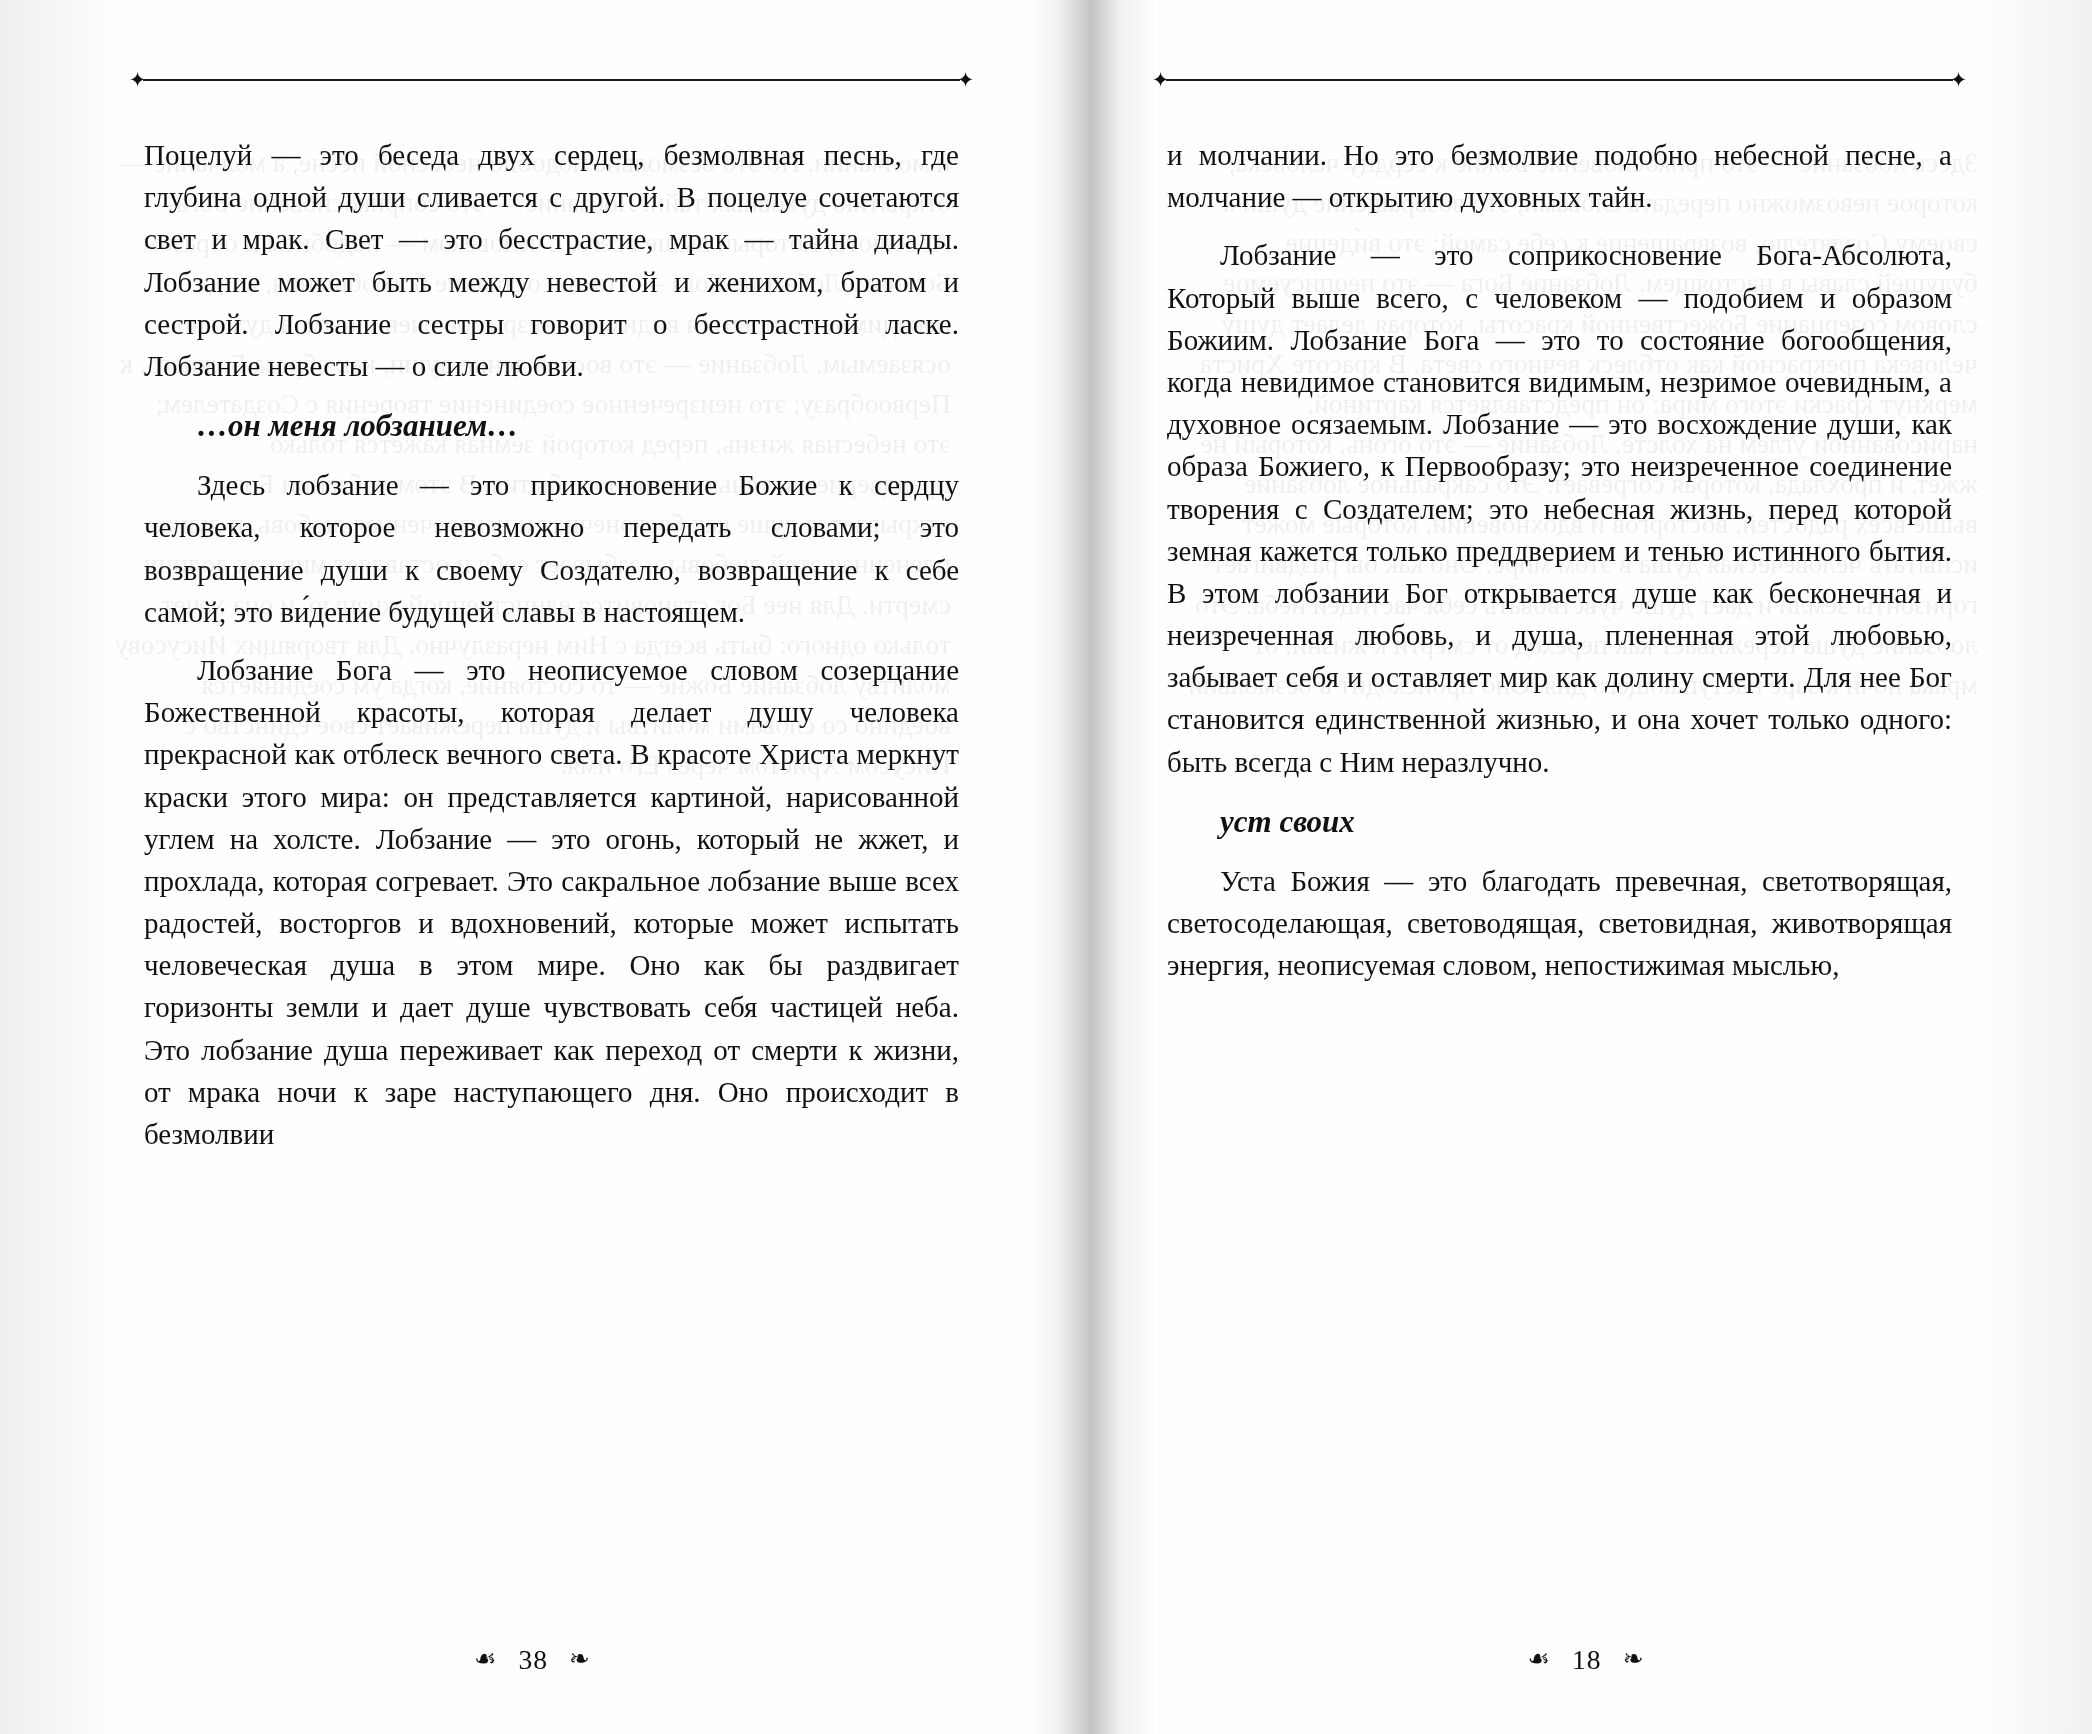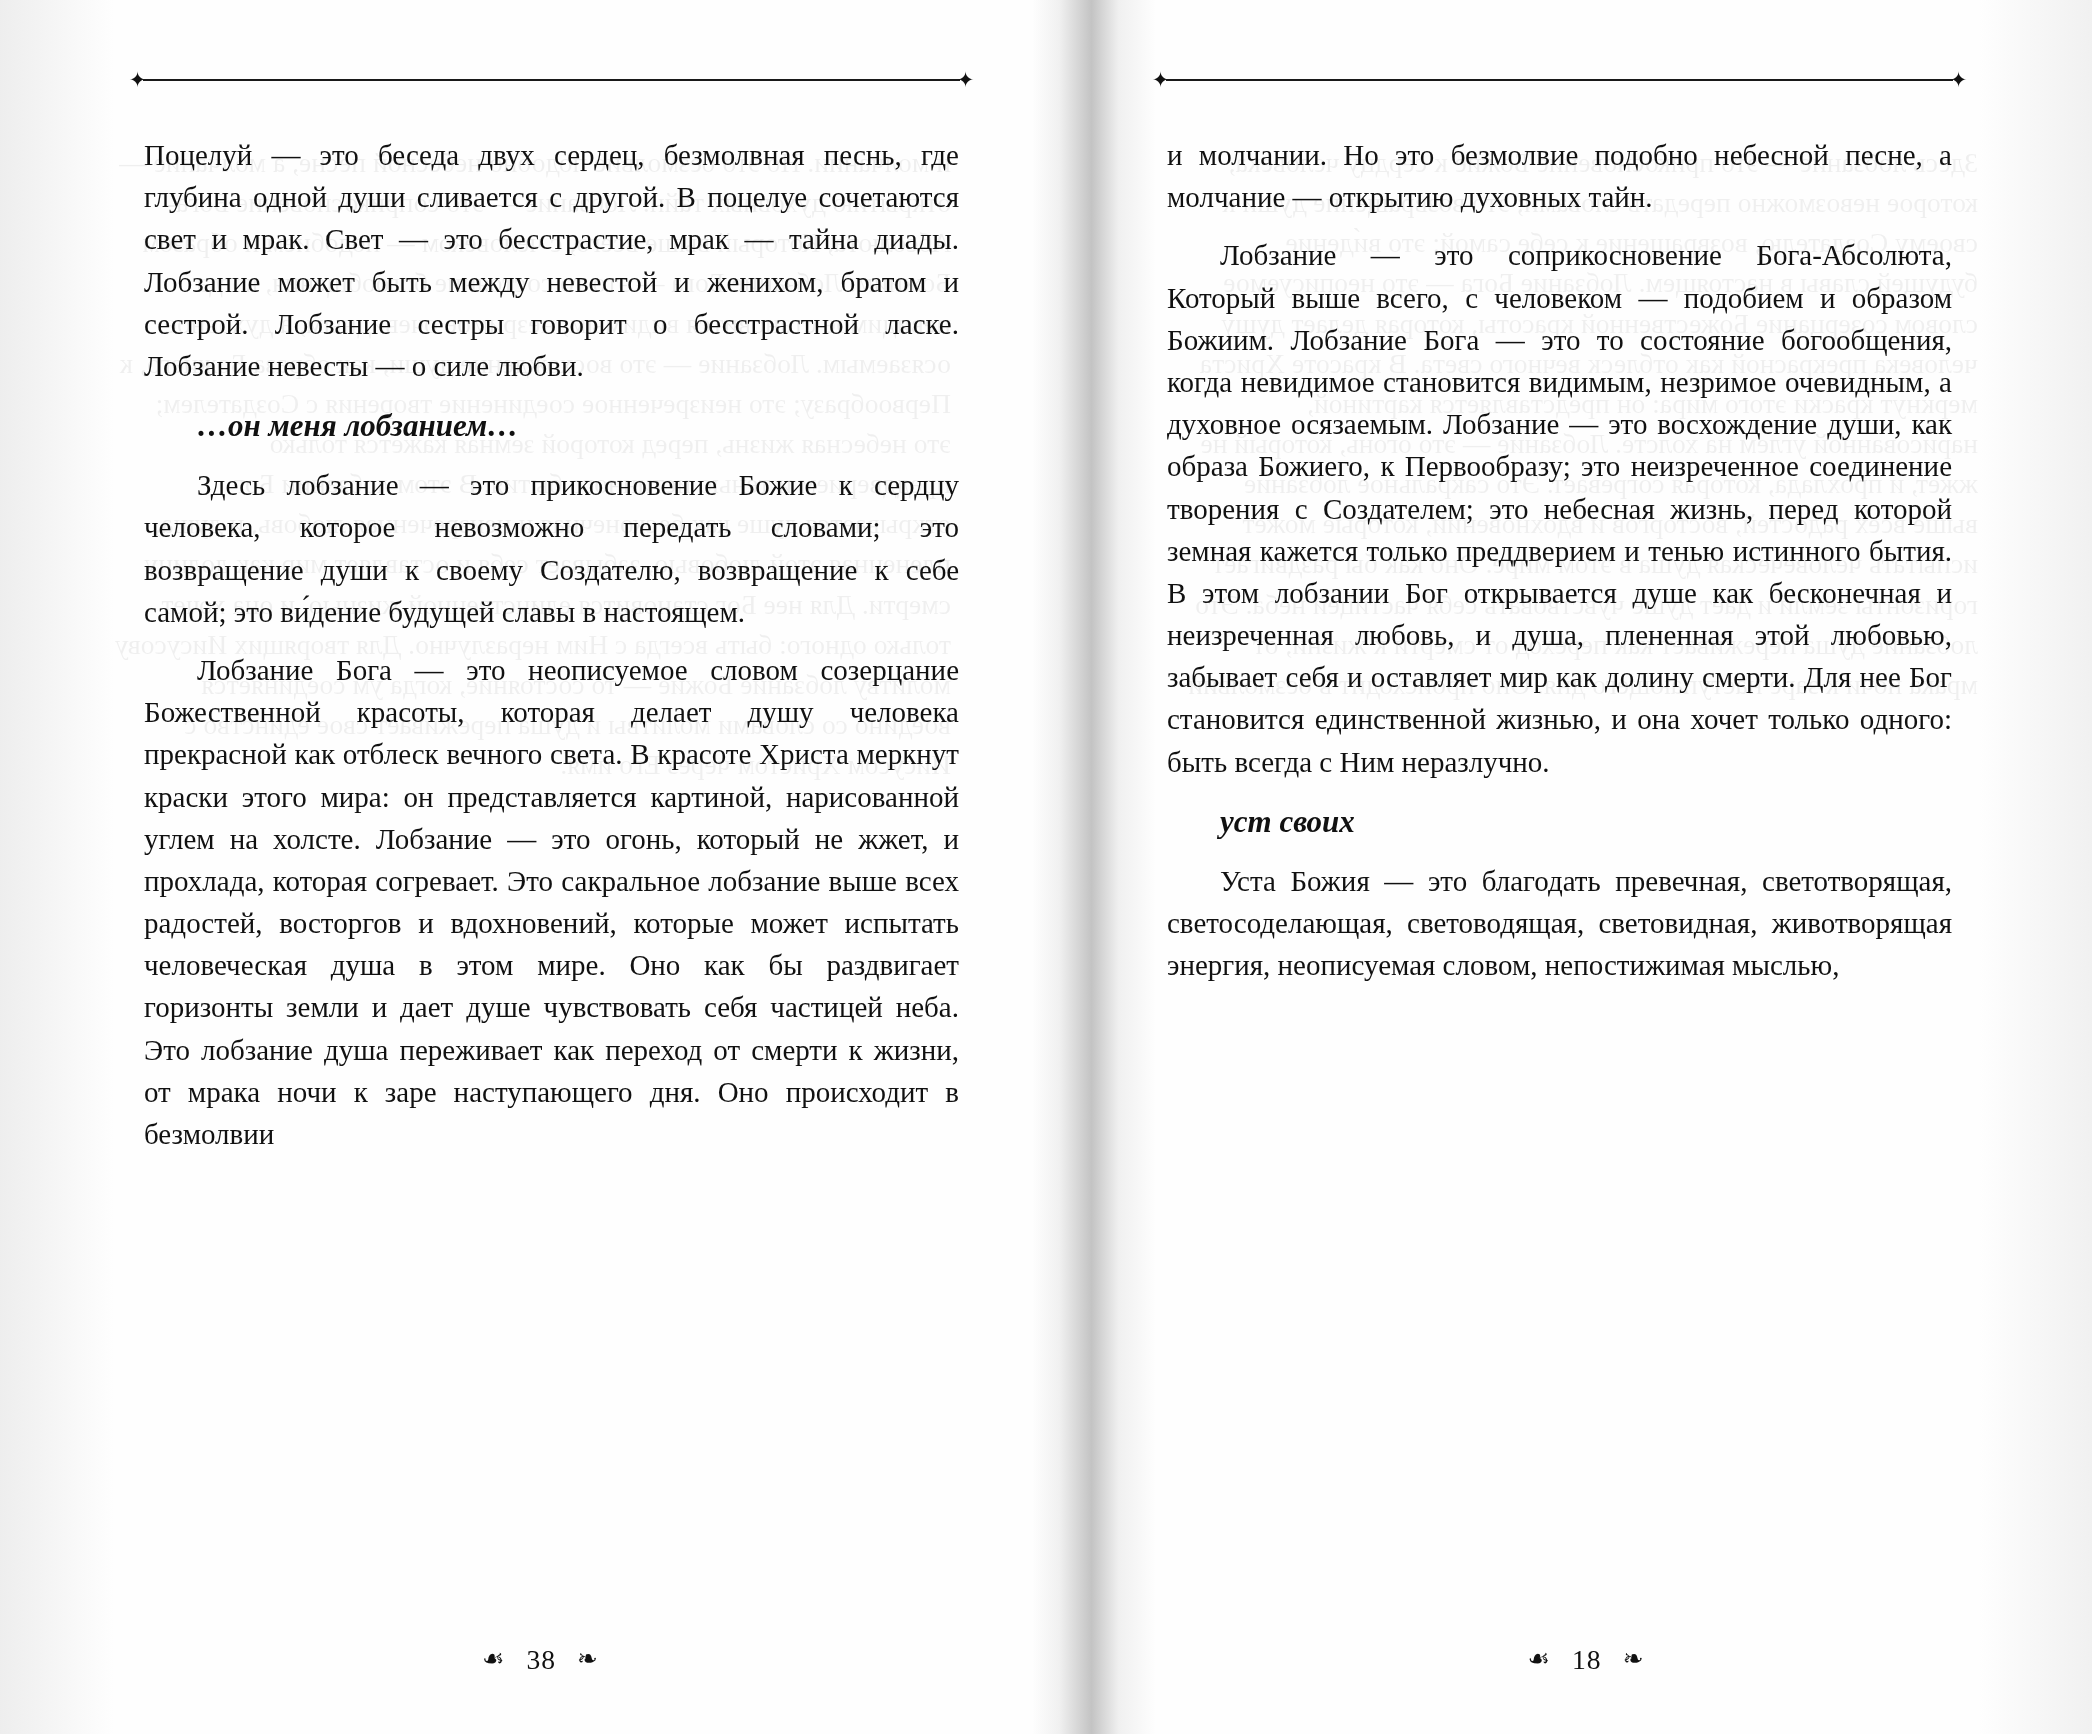--- a/index.html
+++ b/index.html
@@ -121,21 +121,20 @@
   }
 
   .folio {
     position: absolute;
     bottom: 59px;
     left: 0;
     width: 100%;
     text-align: center;
     font-size: 27px;
     letter-spacing: 1px;
-    padding-left: 8px;
   }
   .page-left .folio { padding-right: 38px; }
   .page-right .folio { padding-left: 7.6px; }
   .folio .orn {
     display: inline-block;
     font-size: 25px;
     color: #111;
     transform: scaleX(1);
     margin: 0 13.3px;
     vertical-align: 1.9px;

